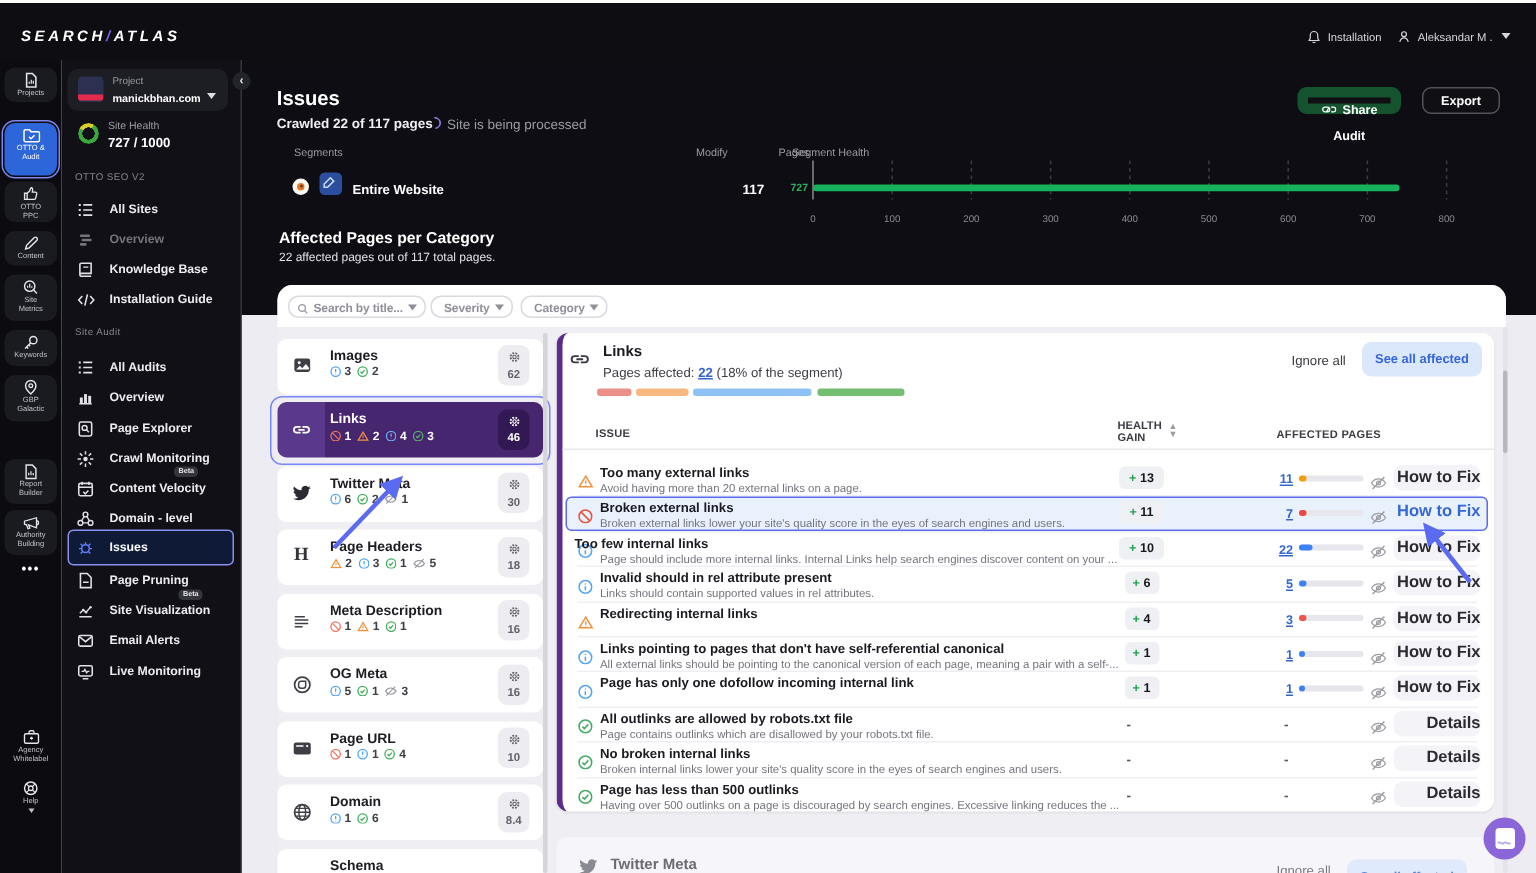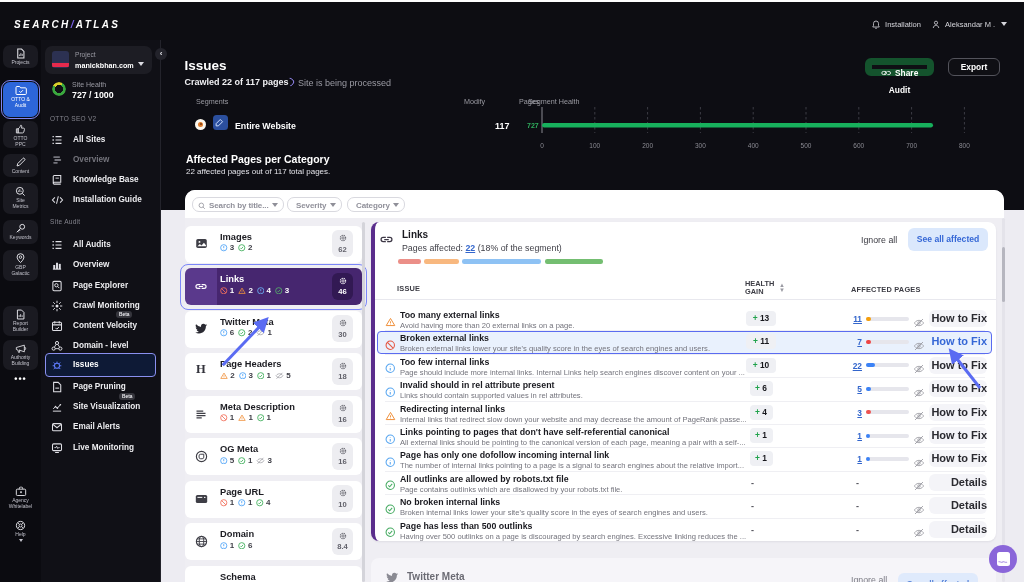--- a/index.html
+++ b/index.html
@@ -592,21 +592,21 @@
             <path d="M1.5 7s2.4-3.8 6.5-3.8S14.5 7 14.5 7 12.1 10.8 8 10.8 1.5 7 1.5 7z" fill="none" stroke="#9a9aa2" stroke-width="1.2"></path>
             <circle cx="8" cy="7" r="1.8" fill="none" stroke="#9a9aa2" stroke-width="1.1"></circle>
             <path d="M2.5 12.5l11-11" stroke="#9a9aa2" stroke-width="1.3"></path>
           </svg></div>
         <div class="fixbtn" style="left:554px; top:111.4px;background:transparent;color:#3567d6;">How to Fix</div>
         <div class="abs" style="left:10px; top:131.8px; width:600px; border-top:1px solid #efeff3;"></div>
         <div class="abs" style="left:10px; top:137.8px;"><svg width="10.5" height="10.5" viewBox="0 0 14 14">
             <circle cx="7" cy="7" r="5.6" fill="none" stroke="#58a6f0" stroke-width="1.4"></circle>
             <path d="M7 4v.8M7 6.5v3.5" stroke="#58a6f0" stroke-width="1.4"></path>
           </svg></div>
-        <div class="abs rtitle" style="left:25px; top:134.8px;text-align:right;">Too few internal links</div>
+        <div class="abs rtitle" style="left:8px; top:134.8px;text-align:right;">Too few internal links</div>
         <div class="abs rdesc" style="left:25px; top:144.3px;">Page should include more internal links. Internal Links help search engines discover content on your ...</div>
         <div class="hpill" style="left:371px; width:30px; top:135.8px;"><span class="pl">+</span> 10</div>
         <div class="aff" style="left:476px; width:11px; text-align:right; top:138.8px;">22</div>
         <div class="mbar" style="left:491px; top:141.3px;">
           <div class="mdot" style="width:9px; background:#3b82f6;"></div>
         </div>
         <div class="eyeoff" style="left:538px; top:138.3px;"><svg width="12" height="10" viewBox="0 0 16 14">
             <path d="M1.5 7s2.4-3.8 6.5-3.8S14.5 7 14.5 7 12.1 10.8 8 10.8 1.5 7 1.5 7z" fill="none" stroke="#9a9aa2" stroke-width="1.2"></path>
             <circle cx="8" cy="7" r="1.8" fill="none" stroke="#9a9aa2" stroke-width="1.1"></circle>
             <path d="M2.5 12.5l11-11" stroke="#9a9aa2" stroke-width="1.3"></path>
@@ -629,21 +629,20 @@
             <circle cx="8" cy="7" r="1.8" fill="none" stroke="#9a9aa2" stroke-width="1.1"></circle>
             <path d="M2.5 12.5l11-11" stroke="#9a9aa2" stroke-width="1.3"></path>
           </svg></div>
         <div class="fixbtn" style="left:554px; top:158.2px;">How to Fix</div>
         <div class="abs" style="left:10px; top:178.6px; width:600px; border-top:1px solid #efeff3;"></div>
         <div class="abs" style="left:10px; top:184.6px;"><svg width="11" height="10" viewBox="0 0 14 14">
             <path d="M7 2L13 12H1z" fill="none" stroke="#f0913c" stroke-width="1.4"></path>
             <path d="M7 6v3M7 10.3v.5" stroke="#f0913c" stroke-width="1.3"></path>
           </svg></div>
         <div class="abs rtitle" style="left:25px; top:181.6px;">Redirecting internal links</div>
-        <div class="abs rdesc" style="left:25px; top:191.1px;">Internal links that redirect slow down your website and may decrease the amount of PageRank passe...</div>
         <div class="hpill" style="left:374.5px; width:23px; top:182.6px;"><span class="pl">+</span> 4</div>
         <div class="aff" style="left:476px; width:11px; text-align:right; top:185.6px;">3</div>
         <div class="mbar" style="left:491px; top:188.1px;">
           <div class="mdot" style="width:4.5px; background:#ef5350;"></div>
         </div>
         <div class="eyeoff" style="left:538px; top:185.1px;"><svg width="12" height="10" viewBox="0 0 16 14">
             <path d="M1.5 7s2.4-3.8 6.5-3.8S14.5 7 14.5 7 12.1 10.8 8 10.8 1.5 7 1.5 7z" fill="none" stroke="#9a9aa2" stroke-width="1.2"></path>
             <circle cx="8" cy="7" r="1.8" fill="none" stroke="#9a9aa2" stroke-width="1.1"></circle>
             <path d="M2.5 12.5l11-11" stroke="#9a9aa2" stroke-width="1.3"></path>
           </svg></div>
@@ -665,21 +664,20 @@
             <circle cx="8" cy="7" r="1.8" fill="none" stroke="#9a9aa2" stroke-width="1.1"></circle>
             <path d="M2.5 12.5l11-11" stroke="#9a9aa2" stroke-width="1.3"></path>
           </svg></div>
         <div class="fixbtn" style="left:554px; top:205px;">How to Fix</div>
         <div class="abs" style="left:10px; top:225.4px; width:600px; border-top:1px solid #efeff3;"></div>
         <div class="abs" style="left:10px; top:231.39999999999998px;"><svg width="10.5" height="10.5" viewBox="0 0 14 14">
             <circle cx="7" cy="7" r="5.6" fill="none" stroke="#58a6f0" stroke-width="1.4"></circle>
             <path d="M7 4v.8M7 6.5v3.5" stroke="#58a6f0" stroke-width="1.4"></path>
           </svg></div>
         <div class="abs rtitle" style="left:25px; top:228.39999999999998px;">Page has only one dofollow incoming internal link</div>
-        <div class="abs rdesc" style="left:25px; top:237.89999999999998px;">The number of internal links pointing to a page is a signal to search engines about the relative import...</div>
         <div class="hpill" style="left:374.5px; width:23px; top:229.39999999999998px;"><span class="pl">+</span> 1</div>
         <div class="aff" style="left:476px; width:11px; text-align:right; top:232.39999999999998px;">1</div>
         <div class="mbar" style="left:491px; top:234.89999999999998px;">
           <div class="mdot" style="width:4px; background:#3b82f6;"></div>
         </div>
         <div class="eyeoff" style="left:538px; top:231.89999999999998px;"><svg width="12" height="10" viewBox="0 0 16 14">
             <path d="M1.5 7s2.4-3.8 6.5-3.8S14.5 7 14.5 7 12.1 10.8 8 10.8 1.5 7 1.5 7z" fill="none" stroke="#9a9aa2" stroke-width="1.2"></path>
             <circle cx="8" cy="7" r="1.8" fill="none" stroke="#9a9aa2" stroke-width="1.1"></circle>
             <path d="M2.5 12.5l11-11" stroke="#9a9aa2" stroke-width="1.3"></path>
           </svg></div>

